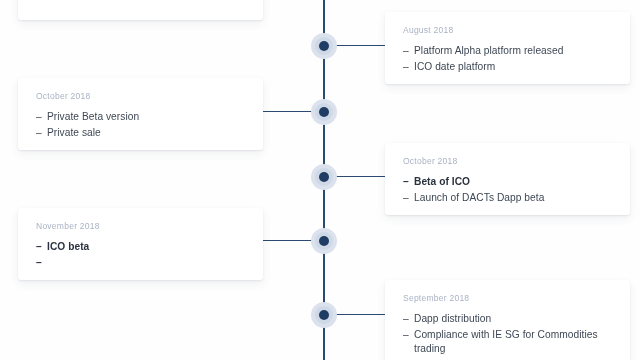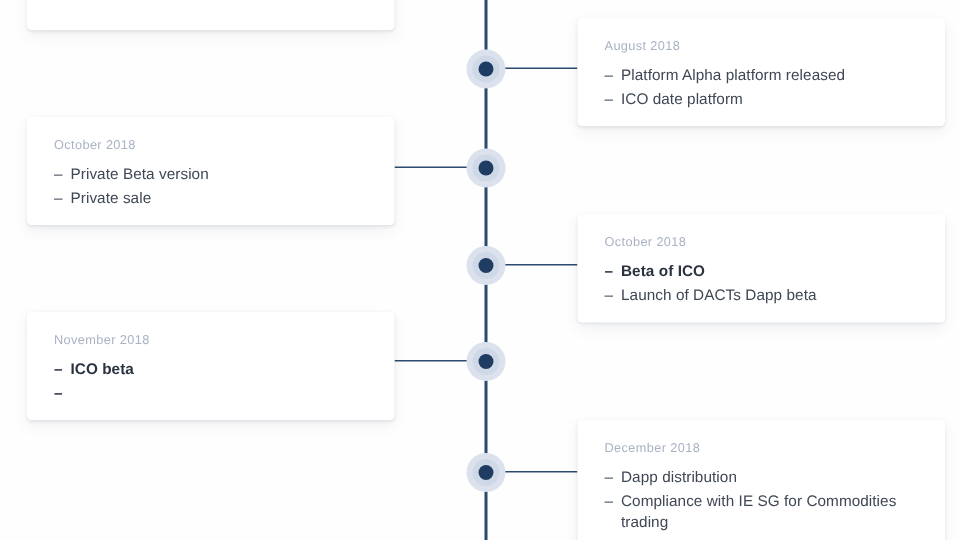--- a/index.html
+++ b/index.html
@@ -213,21 +213,21 @@
         <span class="bullet">–</span>
         <span>ICO beta</span>
       </li>
       <li class="bold">
         <span class="bullet">–</span>
       </li>
     </ul>
   </div>
 
   <div class="card right" style="top:280px; height:86px;">
-    <p class="card-date">December 2018</p>
+    <p class="card-date">September 2018</p>
     <ul class="card-list">
       <li>
         <span class="bullet">–</span>
         <span>Dapp distribution</span>
       </li>
       <li>
         <span class="bullet">–</span>
         <span>Compliance with IE SG for Commodities trading</span>
       </li>
     </ul>

